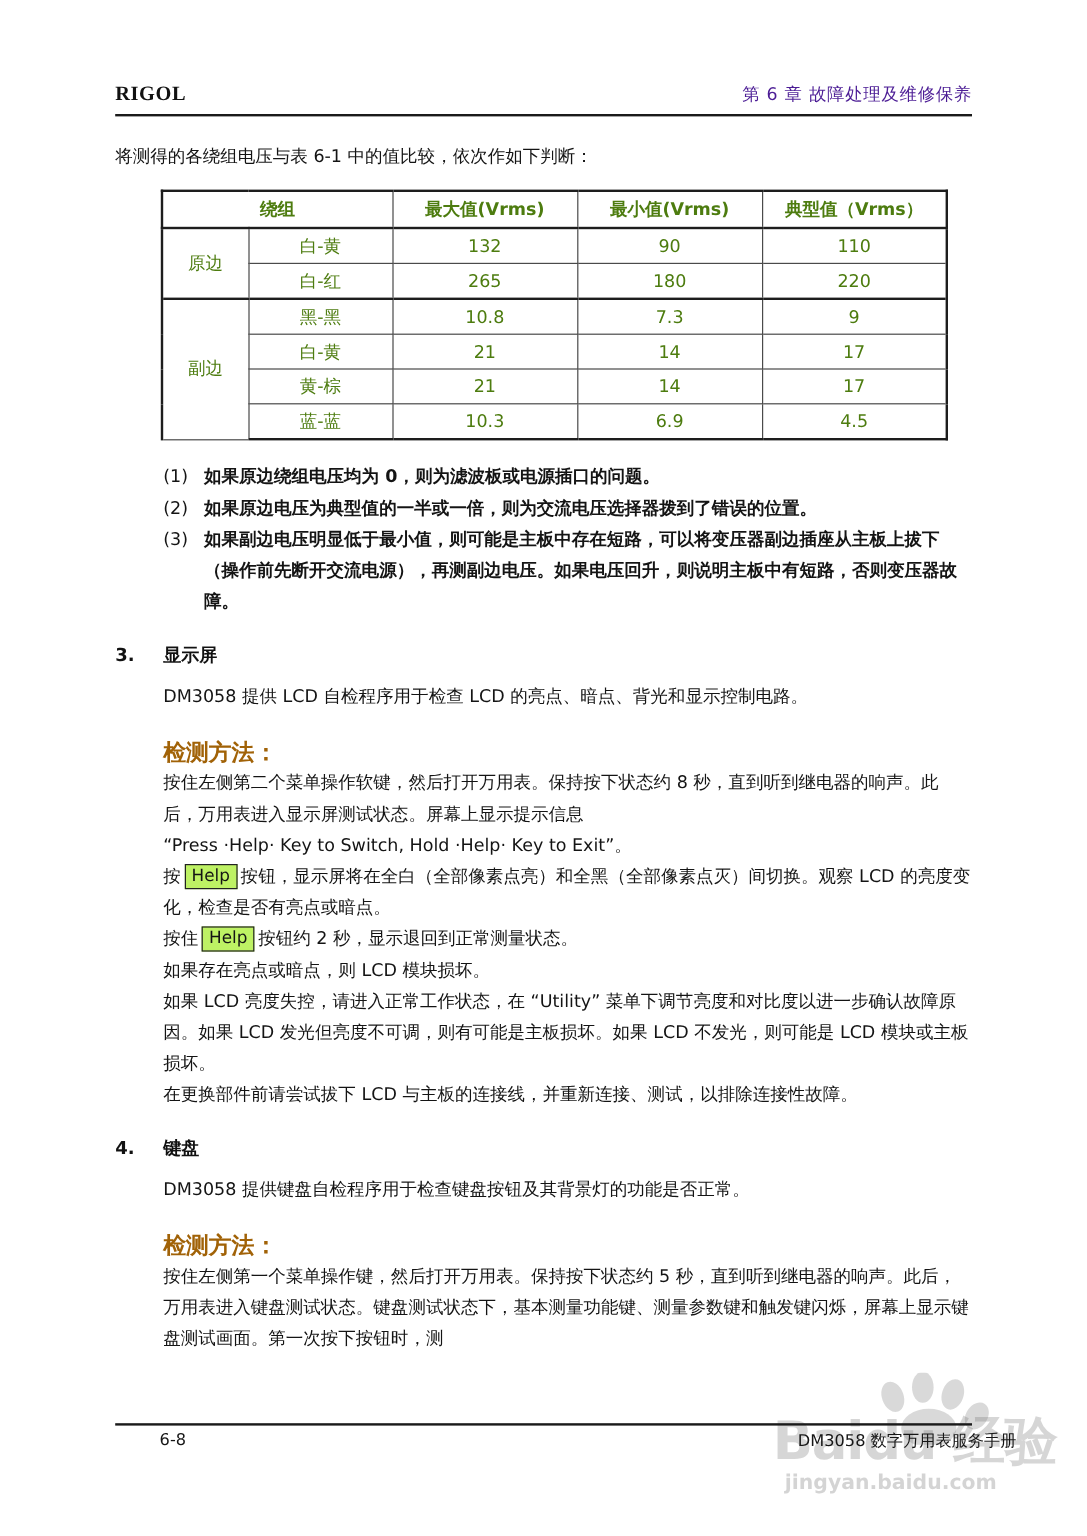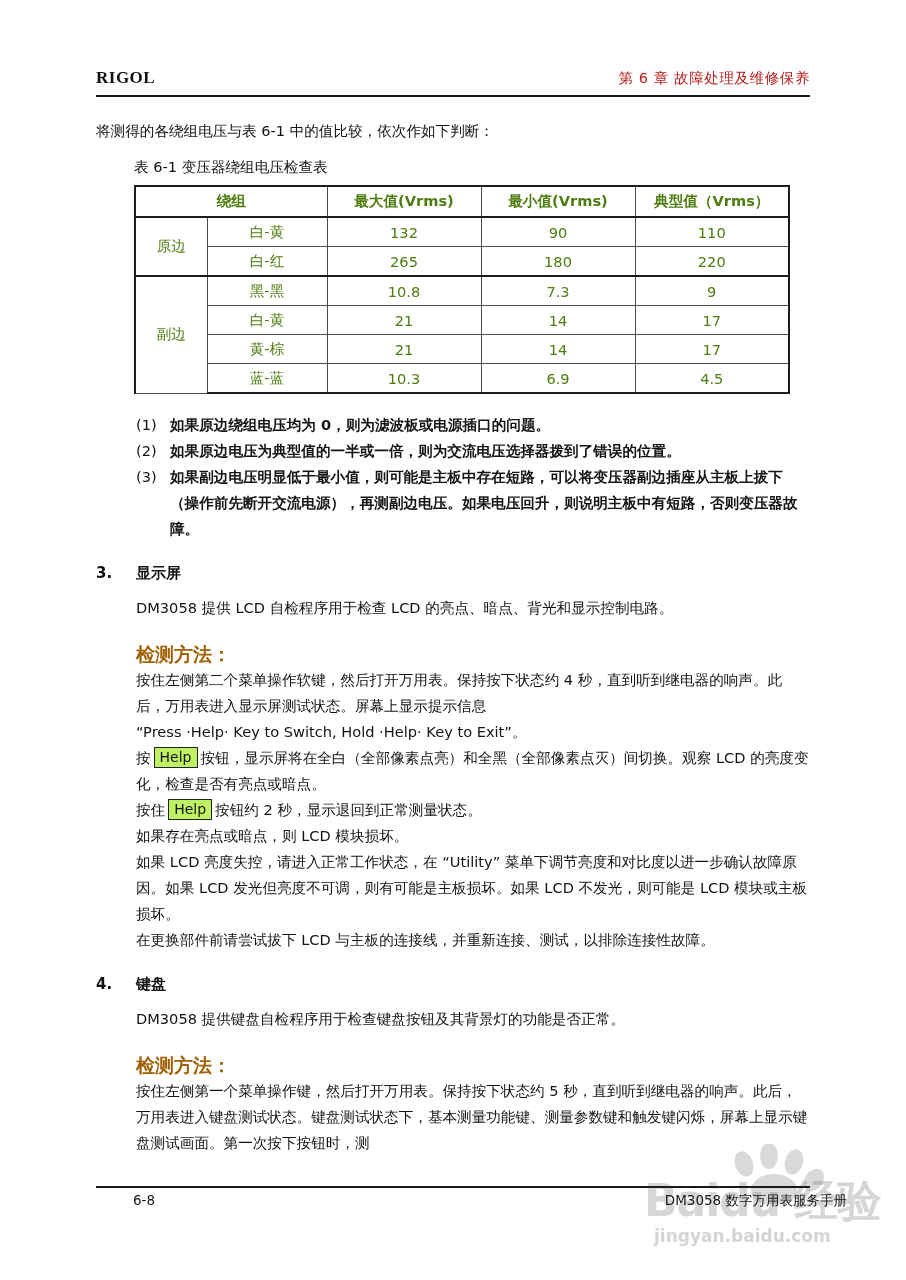--- a/index.html
+++ b/index.html
@@ -37,21 +37,21 @@
   .brand {
     font-family: "Liberation Serif", serif;
     font-weight: bold;
     font-size: 17px;
     letter-spacing: 0.5px;
     color: #111;
   }
   .header-chapter {
     font-family: "DejaVu Sans", sans-serif;
     font-size: 14.5px;
-    color: #b91c1c;
+    color: #4c1d95;
     letter-spacing: 0.6px;
   }
   .header-rule {
     position: absolute;
     left: 96px;
     top: 95px;
     width: 714px;
     height: 0;
     border-top: 2px solid #1a1a1a;
   }
@@ -254,21 +254,20 @@
   <div class="header">
     <span class="brand">RIGOL</span>
     <span class="header-chapter">第 6 章 故障处理及维修保养</span>
   </div>
   <div class="header-rule"></div>
 
   <div class="content">
 
     <p class="para intro-line">将测得的各绕组电压与表 6-1 中的值比较，依次作如下判断：</p>
 
-    <div class="table-caption">表 6-1 变压器绕组电压检查表</div>
 
     <div class="tbl-wrap">
       <table class="voltages">
         <colgroup>
           <col class="col-group">
             <col class="col-wind">
           <col class="col-val">
             <col class="col-val">
             <col class="col-val">
         </colgroup>
@@ -342,21 +341,21 @@
     <div class="section">
       <div class="section-head">
         <span class="num">3.</span>
         <span>显示屏</span>
       </div>
       <div class="gap-sm"></div>
       <div class="section-body">
         <p class="para">DM3058 提供 LCD 自检程序用于检查 LCD 的亮点、暗点、背光和显示控制电路。</p>
         <div class="gap-md"></div>
         <div class="subhead">检测方法：</div>
-        <p class="para">按住左侧第二个菜单操作软键，然后打开万用表。保持按下状态约 4 秒，直到听到继电器的响声。此后，万用表进入显示屏测试状态。屏幕上显示提示信息</p>
+        <p class="para">按住左侧第二个菜单操作软键，然后打开万用表。保持按下状态约 8 秒，直到听到继电器的响声。此后，万用表进入显示屏测试状态。屏幕上显示提示信息</p>
         <p class="para">“Press ·Help· Key to Switch, Hold ·Help· Key to Exit”。</p>
 
         <p class="para"><span>按</span><span class="keycap">Help</span><span>按钮，显示屏将在全白（全部像素点亮）和全黑（全部像素点灭）间切换。观察 LCD 的亮度变化，检查是否有亮点或暗点。</span></p>
 
         <p class="para"><span>按住</span><span class="keycap">Help</span><span>按钮约 2 秒，显示退回到正常测量状态。</span></p>
 
         <p class="para">如果存在亮点或暗点，则 LCD 模块损坏。</p>
         <p class="para">如果 LCD 亮度失控，请进入正常工作状态，在 “Utility” 菜单下调节亮度和对比度以进一步确认故障原因。如果 LCD 发光但亮度不可调，则有可能是主板损坏。如果 LCD 不发光，则可能是 LCD 模块或主板损坏。</p>
         <p class="para">在更换部件前请尝试拔下 LCD 与主板的连接线，并重新连接、测试，以排除连接性故障。</p>
       </div>

